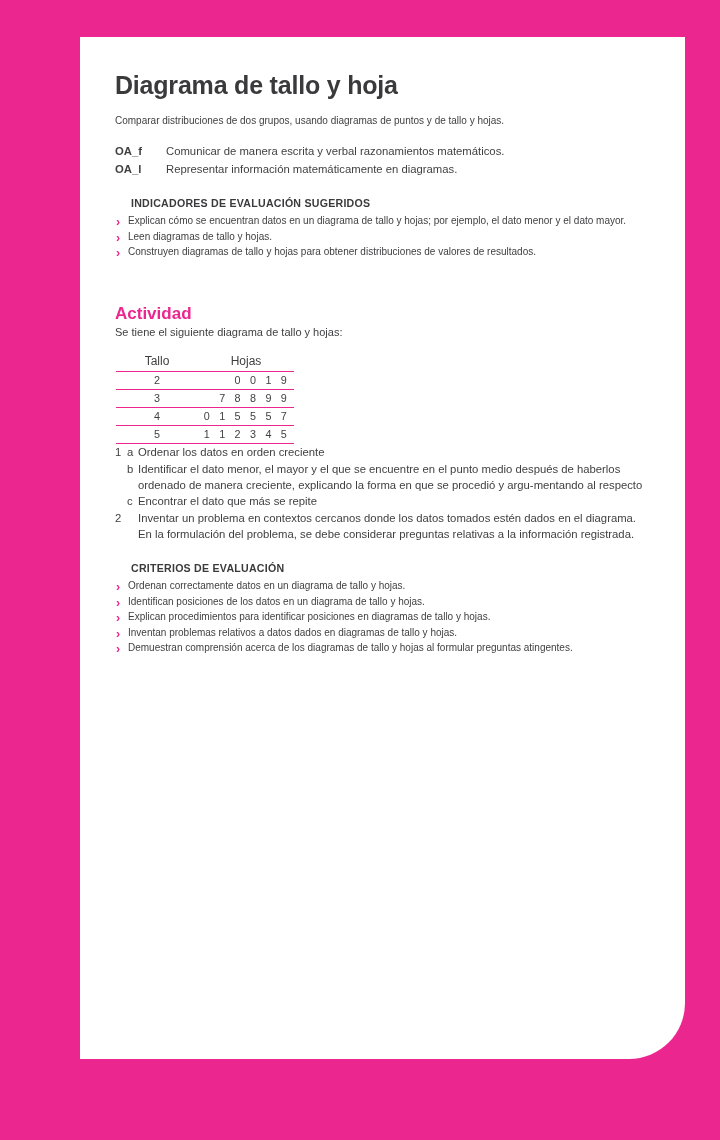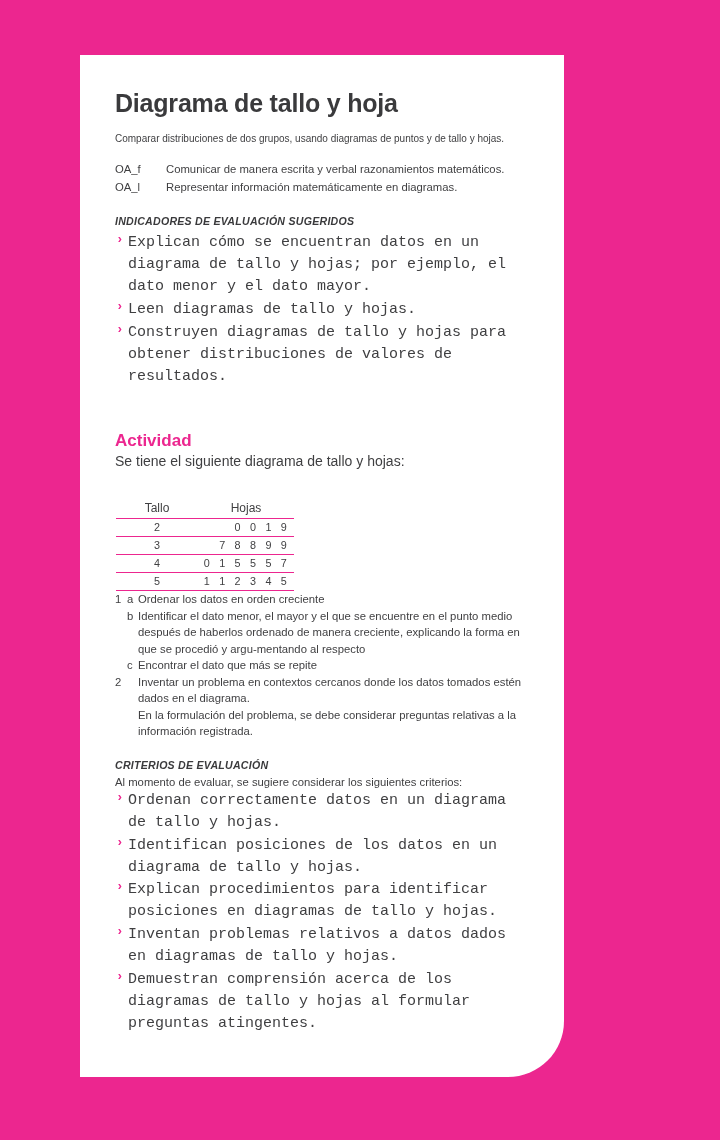--- a/index.html
+++ b/index.html
@@ -9,22 +9,22 @@
   body {
     width: 720px;
     height: 1140px;
     background: #ec268f;
     font-family: "Liberation Sans", sans-serif;
     overflow: hidden;
   }
   .page-card {
     position: absolute;
     left: 80px;
-    top: 55px;
-    width: 484px;
+    top: 37px;
+    width: 605px;
     height: 1022px;
     background: #ffffff;
     border-bottom-right-radius: 56px;
     box-sizing: border-box;
     padding: 34px 38px 0 35px;
   }
   .doc-title {
     font-size: 25px;
     font-weight: bold;
     color: #3a3a3c;
@@ -47,65 +47,64 @@
   .oa-row {
     display: flex;
     font-size: 11.3px;
     color: #3f3f41;
     line-height: 1.55;
   }
   .oa-row .oa-key {
     width: 51px;
     flex: 0 0 51px;
     color: #3f3f41;
+    font-weight: bold;
   }
   .oa-row .oa-val {
     flex: 1;
   }
   .section-head {
     font-size: 10.6px;
     font-weight: bold;
     color: #3a3a3c;
     letter-spacing: 0.25px;
-    margin: 19px 0 5px 0;
-    font-style: italic;
+    margin: 19px 0 5px 16px;
   }
   ul.bullets {
     list-style: none;
     margin: 0;
     padding: 0;
   }
   ul.bullets li {
     position: relative;
     padding-left: 13px;
-    font-size: 15px;
+    font-size: 10px;
     color: #3f3f41;
     line-height: 1.46;
     margin-bottom: 1px;
-    font-family: Liberation Mono, monospace;
   }
   ul.bullets li::before {
     content: "›";
     position: absolute;
     left: 1px;
     top: -1px;
     color: #ec268f;
     font-size: 12.5px;
     font-weight: bold;
   }
   .activity-title {
     font-size: 17px;
     font-weight: bold;
     color: #ec268f;
     margin: 44px 0 2px 0;
   }
   .activity-intro {
-    font-size: 14px;
-    color: #3f3f41;
-    margin: 0 0 32px 0;
+    font-size: 11px;
+    color: #3f3f41;
+    margin: 0 0 16px 0;
   }
   .stem-table {
     margin-left: 1px;
     border-collapse: collapse;
     font-size: 11px;
     color: #3f3f41;
   }
   .stem-table th {
     font-weight: normal;
     font-size: 12px;
@@ -242,21 +241,20 @@
       <div class="task-text">Inventar un problema en contextos cercanos donde los datos tomados estén dados en el diagrama.</div>
     </div>
     <div class="task-row">
       <div class="task-num"></div>
       <div class="task-let"></div>
       <div class="task-text">En la formulación del problema, se debe considerar preguntas relativas a la información registrada.</div>
     </div>
   </div>
 
   <div class="section-head">CRITERIOS DE EVALUACIÓN</div>
-  <div class="crit-intro">Al momento de evaluar, se sugiere considerar los siguientes criterios:</div>
   <ul class="bullets">
     <li>Ordenan correctamente datos en un diagrama de tallo y hojas.</li>
     <li>Identifican posiciones de los datos en un diagrama de tallo y hojas.</li>
     <li>Explican procedimientos para identificar posiciones en diagramas de tallo y hojas.</li>
     <li>Inventan problemas relativos a datos dados en diagramas de tallo y hojas.</li>
     <li>Demuestran comprensión acerca de los diagramas de tallo y hojas al formular preguntas atingentes.</li>
   </ul>
 
 </div>
 

